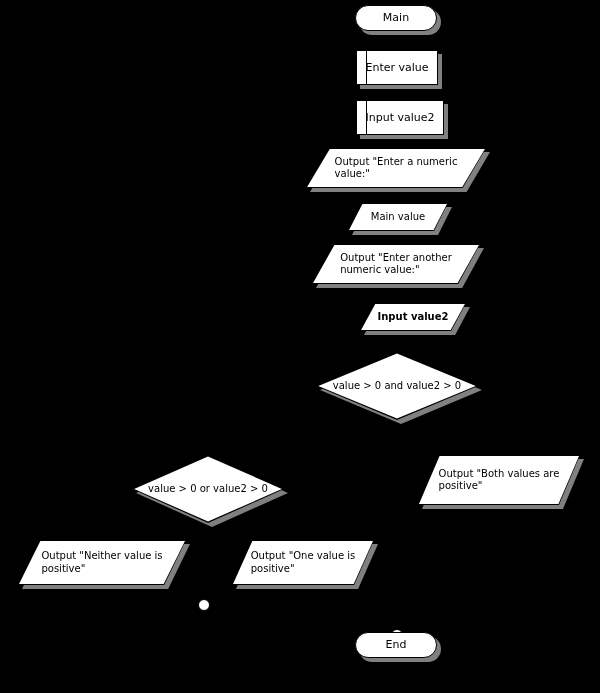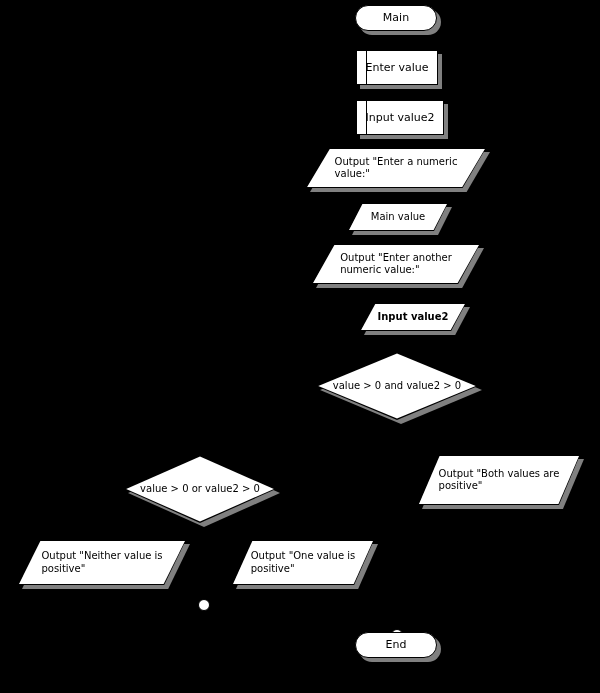--- a/index.html
+++ b/index.html
@@ -157,21 +157,21 @@
 
 <div class="node para" style="left:418px;top:455px;width:162px;height:50px;">
   <div class="shadow" style="left:4px;top:4px;width:162px;height:50px;clip-path:polygon(13% 0,100% 0,87% 100%,0 100%);"></div>
   <div class="body" style="clip-path:polygon(13% 0,100% 0,87% 100%,0 100%);">
     <div class="inner" style="clip-path:polygon(13.3% 2%,99.4% 2%,86.7% 98%,0.6% 98%);"></div>
   </div>
   <div class="label fs10">Output "Both values are
 positive"</div>
 </div>
 
-<div class="node diam" style="left:124px;top:455px;width:152px;height:68px;">
+<div class="node diam" style="left:132px;top:455px;width:152px;height:68px;">
   <div class="shadow" style="left:4px;top:4px;width:152px;height:68px;clip-path:polygon(50% 0,100% 50%,50% 100%,0 50%);"></div>
   <div class="body" style="clip-path:polygon(50% 0,100% 50%,50% 100%,0 50%);">
     <div class="inner" style="clip-path:polygon(50% 2.2%,98.6% 50%,50% 97.8%,1.4% 50%);"></div>
   </div>
   <div class="label fs10">value &gt; 0 or value2 &gt; 0</div>
 </div>
 
 <div class="node para" style="left:18px;top:540px;width:168px;height:45px;">
   <div class="shadow" style="left:4px;top:4px;width:168px;height:45px;clip-path:polygon(13% 0,100% 0,87% 100%,0 100%);"></div>
   <div class="body" style="clip-path:polygon(13% 0,100% 0,87% 100%,0 100%);">

